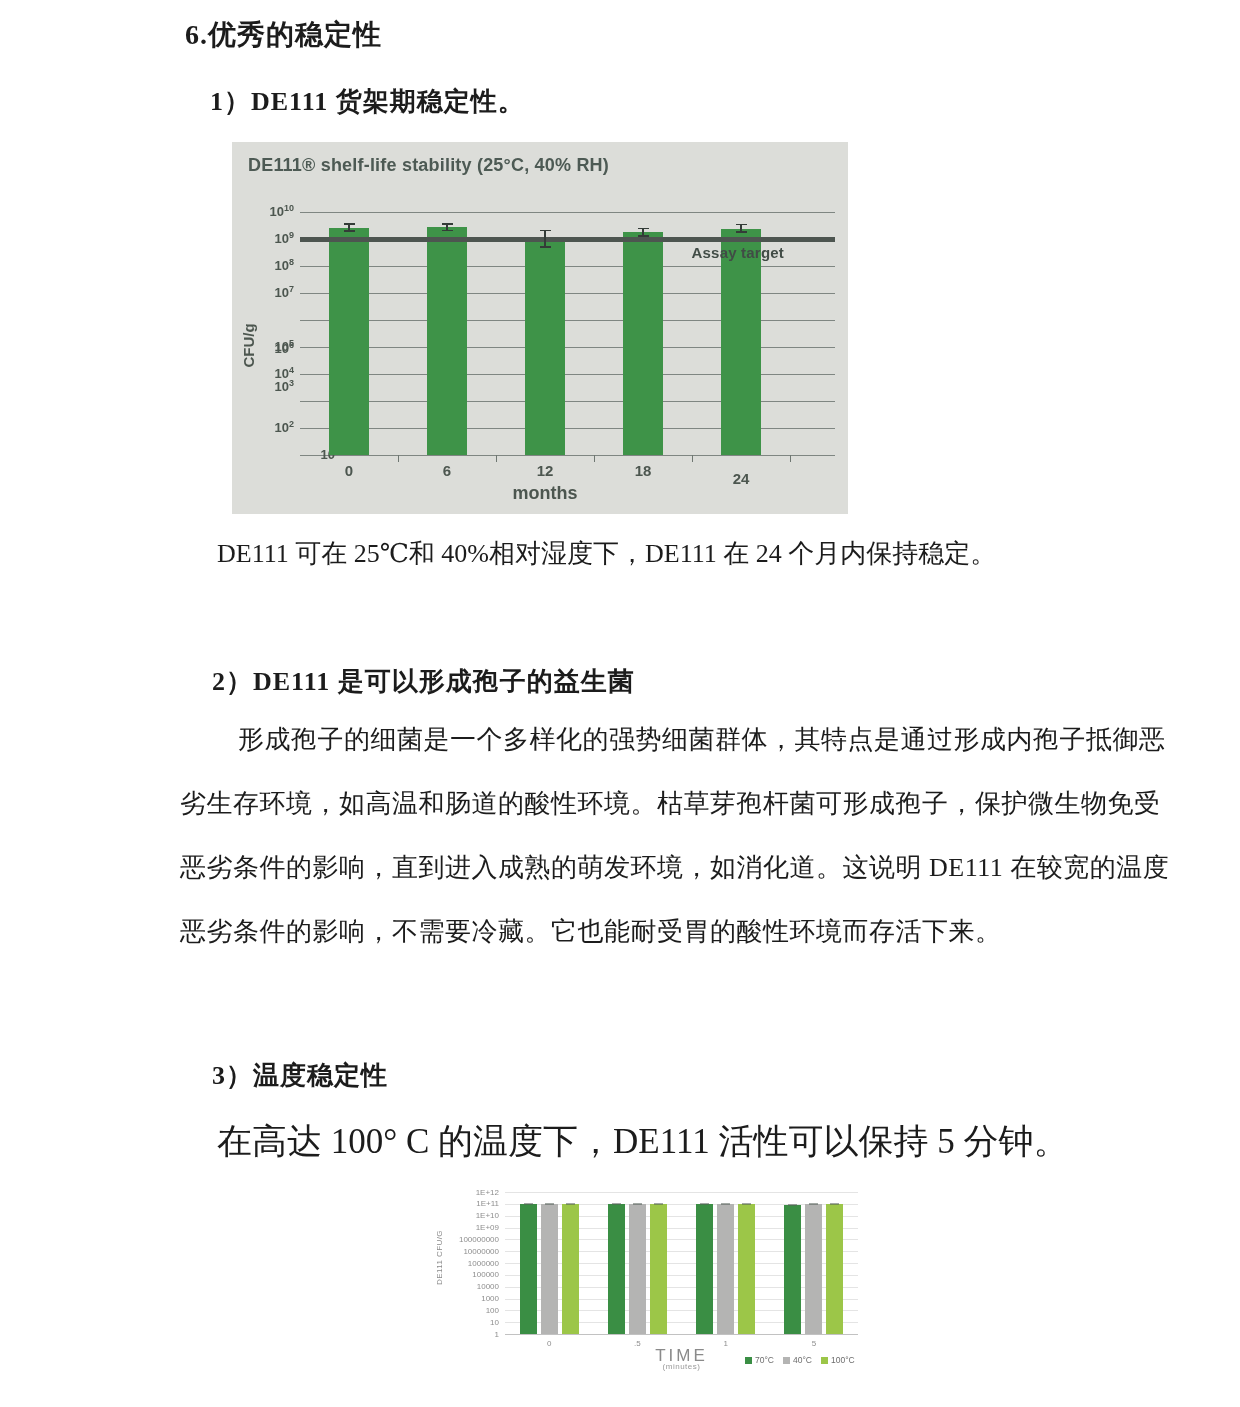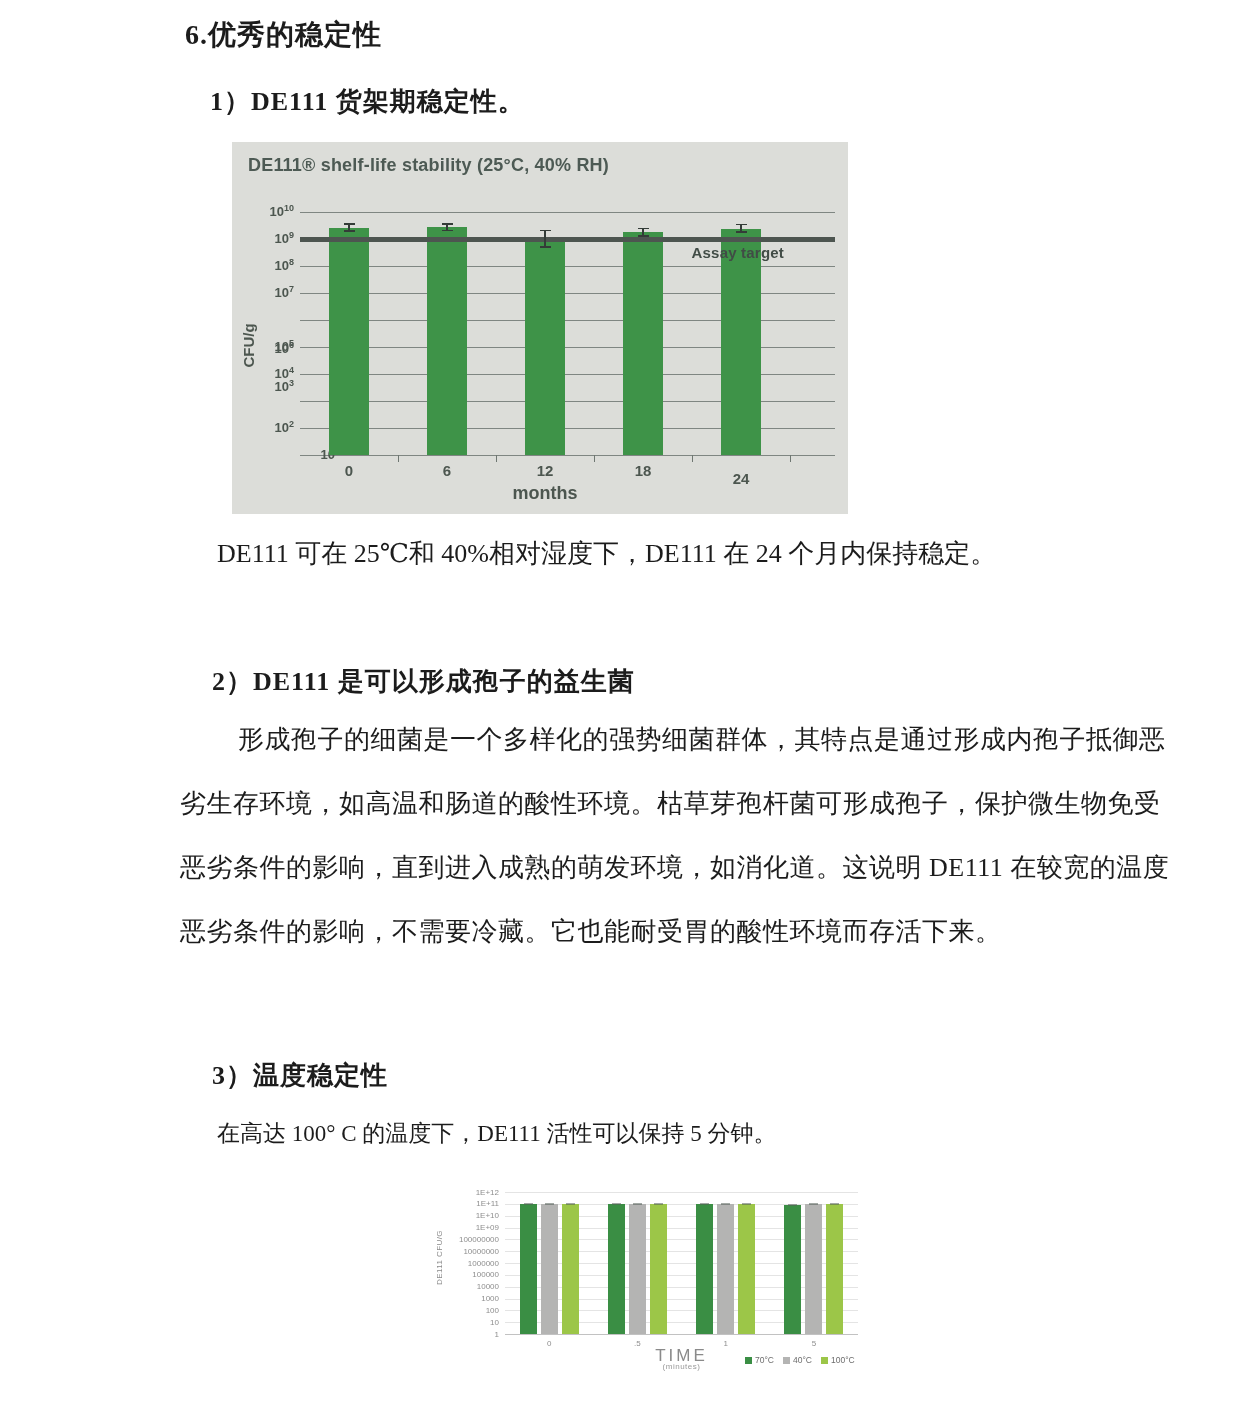--- a/index.html
+++ b/index.html
@@ -12,21 +12,21 @@
   .h1   { left:185px; top:16px;  font-size:28px; font-weight:700; letter-spacing:1px; }
   .sub1 { left:210px; top:84px;  font-size:26px; font-weight:700; letter-spacing:1px; }
   .cap1 { left:217px; top:536px; font-size:26px; }
   .sub2 { left:212px; top:664px; font-size:26px; font-weight:700; letter-spacing:1px; }
   .pline { font-size:26px; letter-spacing:0.5px; white-space:nowrap; }
   .pl0 { left:238px; top:722px; }
   .pl1 { left:180px; top:786px; }
   .pl2 { left:180px; top:850px; }
   .pl3 { left:180px; top:914px; }
   .sub3 { left:212px; top:1058px; font-size:26px; font-weight:700; letter-spacing:1px; }
-  .cap3 { left:217px; top:1118px; font-size:23px; }
+  .cap3 { left:217px; top:1118px; font-size:35px; }
 
   
   #chart1 { position:absolute; left:232px; top:142px; width:616px; height:372px;
             background:#dcddd9; font-family:"Liberation Sans","DejaVu Sans",sans-serif; }
   .c1-title { position:absolute; left:16px; top:13px; font-size:18px; font-weight:700;
               color:#4d5a54; letter-spacing:0.2px; }
   .c1-ylab  { position:absolute; left:-26px; top:195px; width:100px; text-align:center;
               transform:translate(-8px,0) rotate(-90deg); font-size:15px; font-weight:700; color:#4c564f; }
   .c1-xlab  { position:absolute; left:68px; top:341px; width:490px; text-align:center;
               font-size:18px; font-weight:700; color:#4c564f; }

